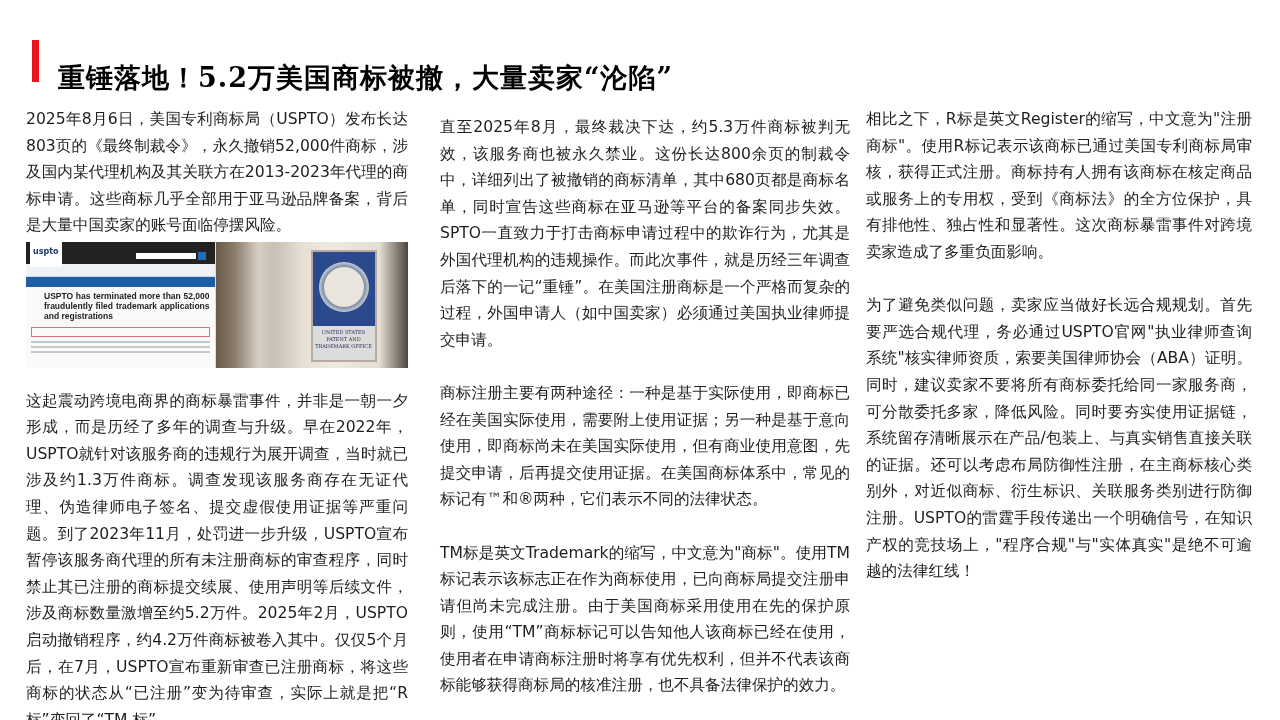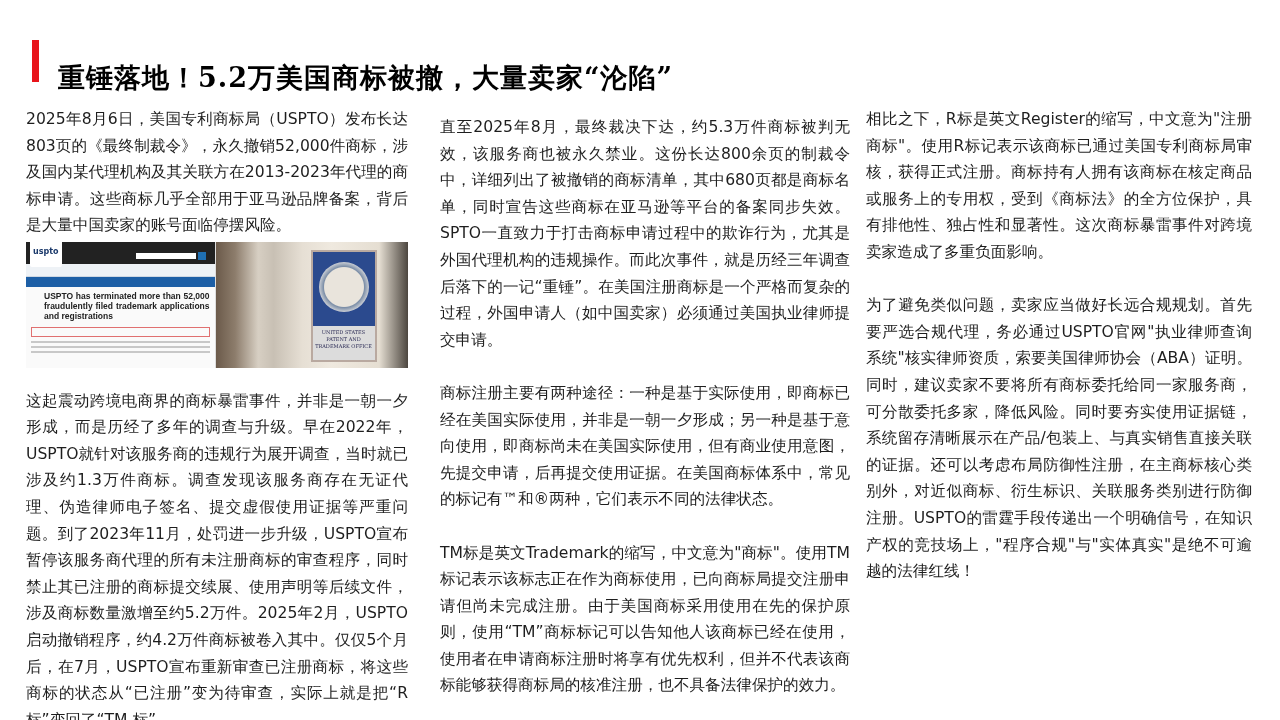--- a/index.html
+++ b/index.html
@@ -59,20 +59,20 @@
         <div class="sign-seal"></div>
         <div class="sign-text">UNITED STATES PATENT AND TRADEMARK OFFICE</div>
       </div>
     </div>
   </div>
   <p>这起震动跨境电商界的商标暴雷事件，并非是一朝一夕形成，而是历经了多年的调查与升级。早在2022年，USPTO就针对该服务商的违规行为展开调查，当时就已涉及约1.3万件商标。调查发现该服务商存在无证代理、伪造律师电子签名、提交虚假使用证据等严重问题。到了2023年11月，处罚进一步升级，USPTO宣布暂停该服务商代理的所有未注册商标的审查程序，同时禁止其已注册的商标提交续展、使用声明等后续文件，涉及商标数量激增至约5.2万件。2025年2月，USPTO启动撤销程序，约4.2万件商标被卷入其中。仅仅5个月后，在7月，USPTO宣布重新审查已注册商标，将这些商标的状态从“已注册”变为待审查，实际上就是把“R 标”变回了“TM 标”。</p>
 </div>
 
 <div class="col col2">
   <p>直至2025年8月，最终裁决下达，约5.3万件商标被判无效，该服务商也被永久禁业。这份长达800余页的制裁令中，详细列出了被撤销的商标清单，其中680页都是商标名单，同时宣告这些商标在亚马逊等平台的备案同步失效。SPTO一直致力于打击商标申请过程中的欺诈行为，尤其是外国代理机构的违规操作。而此次事件，就是历经三年调查后落下的一记“重锤”。在美国注册商标是一个严格而复杂的过程，外国申请人（如中国卖家）必须通过美国执业律师提交申请。</p>
-  <p>商标注册主要有两种途径：一种是基于实际使用，即商标已经在美国实际使用，并非是一朝一夕形成；另一种是基于意向使用，即商标尚未在美国实际使用，但有商业使用意图，先提交申请，后再提交使用证据。在美国商标体系中，常见的标记有™和®两种，它们表示不同的法律状态。</p>
+  <p>商标注册主要有两种途径：一种是基于实际使用，即商标已经在美国实际使用，需要附上使用证据；另一种是基于意向使用，即商标尚未在美国实际使用，但有商业使用意图，先提交申请，后再提交使用证据。在美国商标体系中，常见的标记有™和®两种，它们表示不同的法律状态。</p>
   <p>TM标是英文Trademark的缩写，中文意为"商标"。使用TM标记表示该标志正在作为商标使用，已向商标局提交注册申请但尚未完成注册。由于美国商标采用使用在先的保护原则，使用“TM”商标标记可以告知他人该商标已经在使用，使用者在申请商标注册时将享有优先权利，但并不代表该商标能够获得商标局的核准注册，也不具备法律保护的效力。</p>
 </div>
 
 <div class="col col3">
   <p>相比之下，R标是英文Register的缩写，中文意为"注册商标"。使用R标记表示该商标已通过美国专利商标局审核，获得正式注册。商标持有人拥有该商标在核定商品或服务上的专用权，受到《商标法》的全方位保护，具有排他性、独占性和显著性。这次商标暴雷事件对跨境卖家造成了多重负面影响。</p>
   <p>为了避免类似问题，卖家应当做好长远合规规划。首先要严选合规代理，务必通过USPTO官网"执业律师查询系统"核实律师资质，索要美国律师协会（ABA）证明。同时，建议卖家不要将所有商标委托给同一家服务商，可分散委托多家，降低风险。同时要夯实使用证据链，系统留存清晰展示在产品/包装上、与真实销售直接关联的证据。还可以考虑布局防御性注册，在主商标核心类别外，对近似商标、衍生标识、关联服务类别进行防御注册。USPTO的雷霆手段传递出一个明确信号，在知识产权的竞技场上，"程序合规"与"实体真实"是绝不可逾越的法律红线！</p>
 </div>
 
 </body></html>

